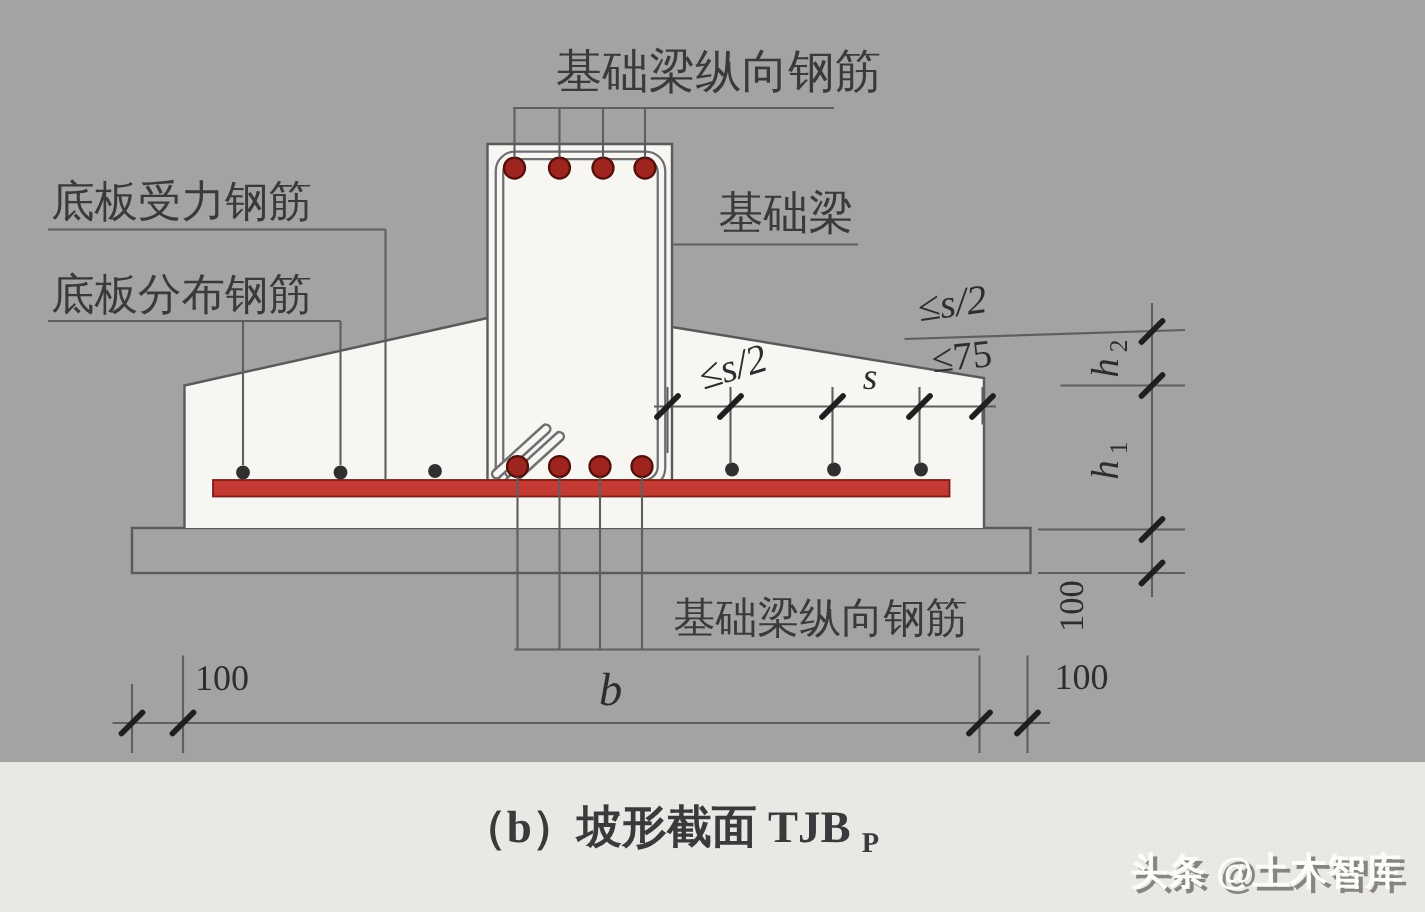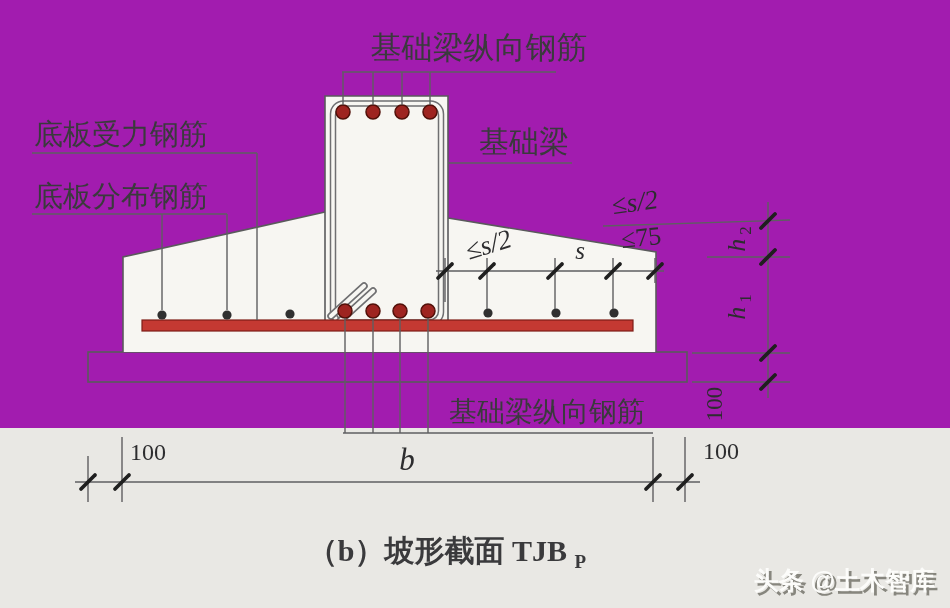--- a/index.html
+++ b/index.html
@@ -1,17 +1,17 @@
 <!DOCTYPE html>
 <html><head>
 <meta charset="utf-8">
 <style>
   html,body{margin:0;padding:0;}
   body{width:950px;height:608px;overflow:hidden;background:#e9e8e4;}
-  .stage{position:relative;width:950px;height:428px;background:#a21caf;
+  .stage{position:relative;width:950px;height:508px;background:#a3a3a3;
          font-family:"Liberation Serif","DejaVu Serif",serif;}
   svg{position:absolute;left:0;top:0;}
   .cn{fill:#3a3a3c;}
   .dim{fill:#2d2d2f;}
   .thin{stroke:#5a5a5c;stroke-width:1.6;fill:none;}
   .lead{stroke:#5f5f61;stroke-width:1.4;fill:none;}
   .tick{stroke:#1f1f1f;stroke-width:3.8;stroke-linecap:round;}
 </style>
 </head>
 <body>

